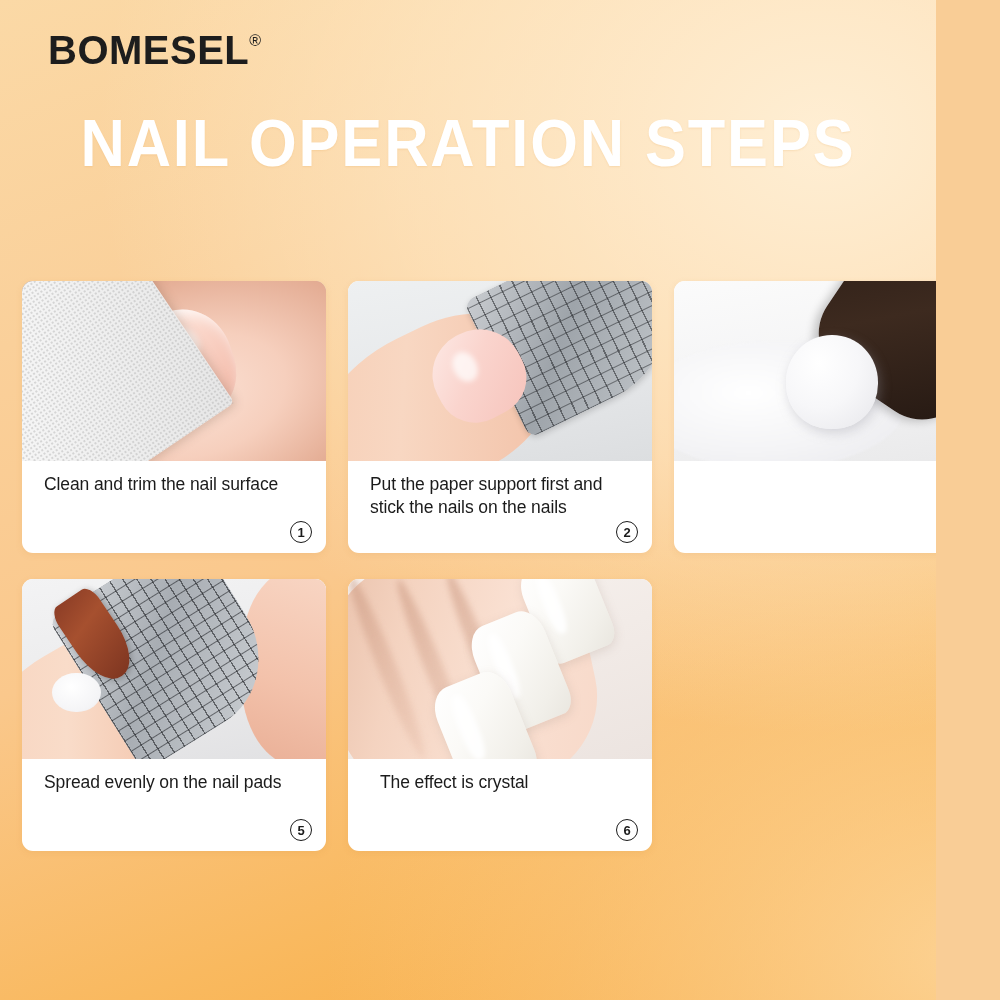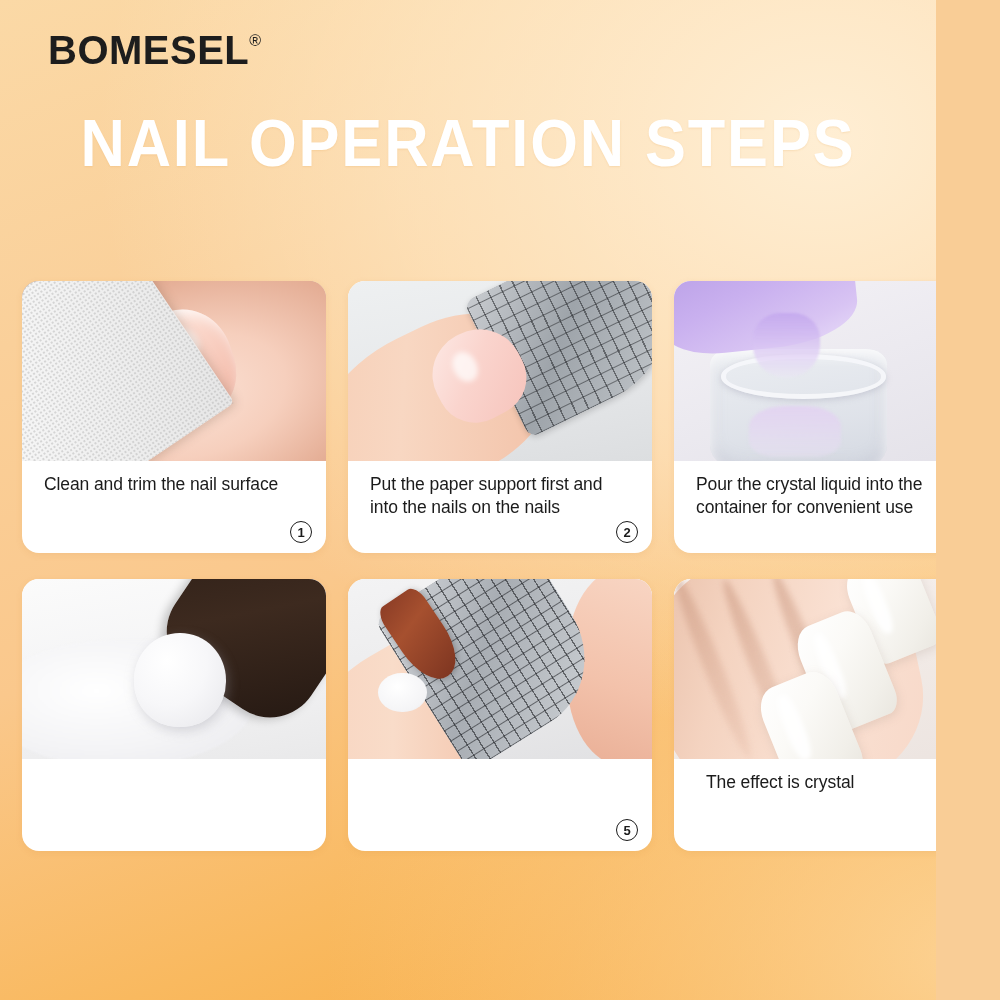--- a/index.html
+++ b/index.html
@@ -75,21 +75,21 @@
     width: 956px;
     display: grid;
     grid-template-columns: repeat(3, 304px);
     grid-template-rows: 272px 272px;
     column-gap: 22px;
     row-gap: 26px;
   }
 
   .card {
     background: #ffffff;
-    border-radius: 17px;
+    border-radius: 11px;
     overflow: hidden;
     display: flex;
     flex-direction: column;
     box-shadow: 0 2px 7px rgba(186,122,38,0.10);
     position: relative;
   }
 
   .card-photo {
     height: 180px;
     width: 100%;
@@ -358,54 +358,44 @@
       </div>
     </div>
 
     <div class="card">
       <div class="card-photo ph2">
         <div class="finger"></div>
         <div class="form"></div>
         <div class="nail"></div>
       </div>
       <div class="card-body">
-        <div class="card-caption">Put the paper support first and into the nails on the nails</div>
+        <div class="card-caption">Put the paper support first and stick the nails on the nails</div>
         <div class="step-badge">2</div>
       </div>
     </div>
 
-    <div class="card">
-      <div class="card-photo ph3">
-        <div class="glass"></div>
-        <div class="bottle"></div>
-        <div class="pour"></div>
-      </div>
-      <div class="card-body">
-        <div class="card-caption">Pour the crystal liquid into the container for convenient use</div>
-        <div class="step-badge">3</div>
-      </div>
-    </div>
 
     <div class="card">
       <div class="card-photo ph4">
         <div class="puddle"></div>
         <div class="brush"></div>
         <div class="bead"></div>
       </div>
     </div>
 
     <div class="card">
       <div class="card-photo ph5">
         <div class="hand-r"></div>
         <div class="finger2"></div>
         <div class="form2"></div>
         <div class="dab"></div>
         <div class="brush2"></div>
       </div>
       <div class="card-body">
+        <div class="card-caption">Spread evenly on the nail pads</div>
         <div class="step-badge">5</div>
       </div>
     </div>
 
     <div class="card">
       <div class="card-photo ph6">
         <div class="hand"></div>
         <div class="fingergap g1"></div>
         <div class="fingergap g2"></div>
         <div class="fingergap g3"></div>

